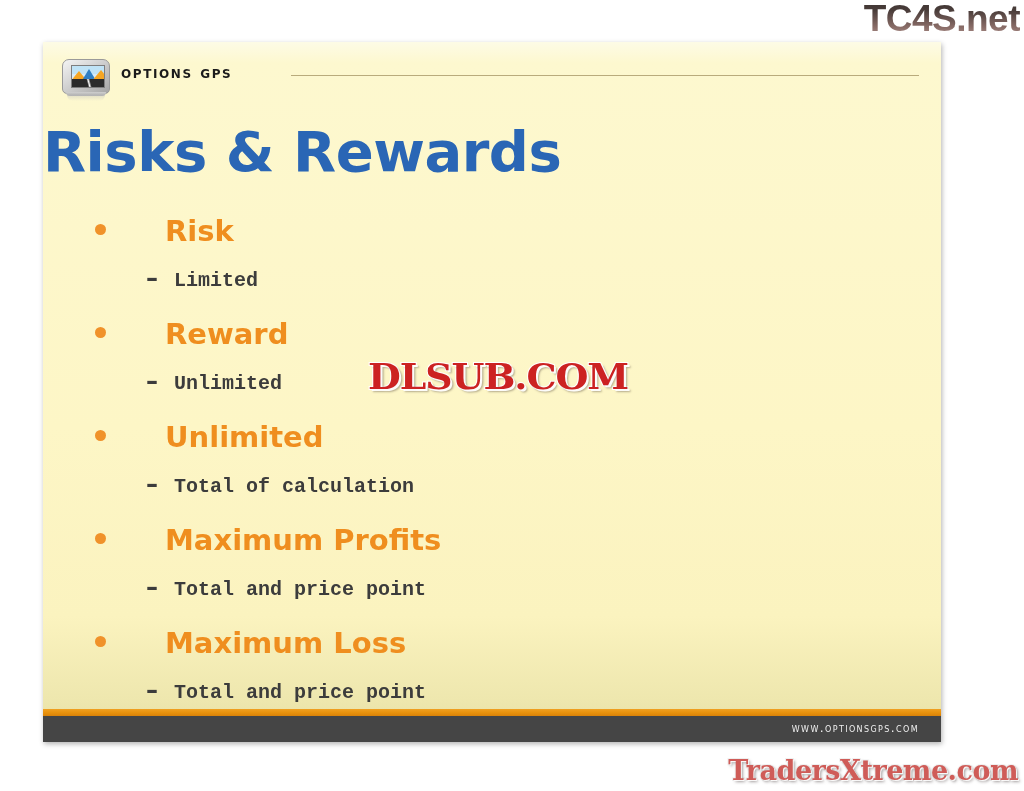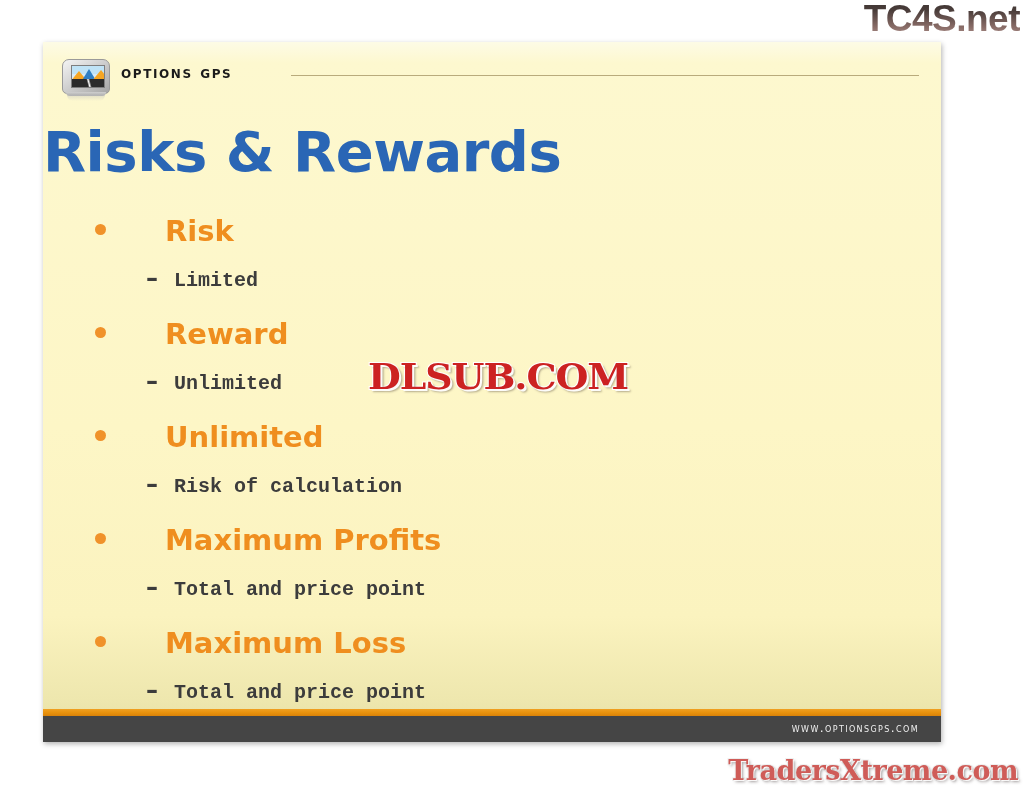--- a/index.html
+++ b/index.html
@@ -341,21 +341,21 @@
       <span class="dash">–</span>
       <span class="txt">Unlimited</span>
     </div>
 
     <div class="bullet-l1">
       <span class="dot"></span>
       <span class="txt">Unlimited</span>
     </div>
     <div class="bullet-l2">
       <span class="dash">–</span>
-      <span class="txt">Risk of calculation</span>
+      <span class="txt">Total of calculation</span>
     </div>
 
     <div class="bullet-l1">
       <span class="dot"></span>
       <span class="txt">Maximum Profits</span>
     </div>
     <div class="bullet-l2">
       <span class="dash">–</span>
       <span class="txt">Total and price point</span>
     </div>

